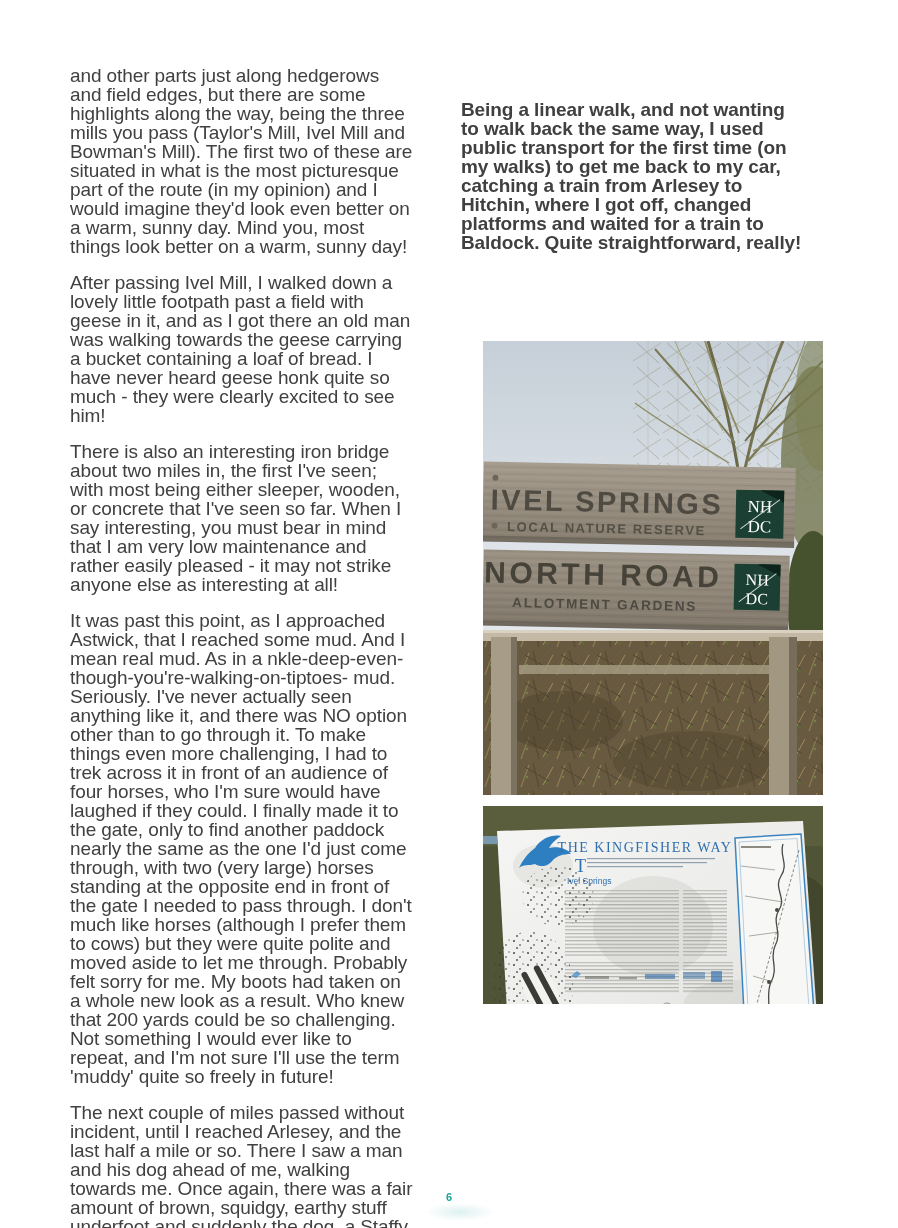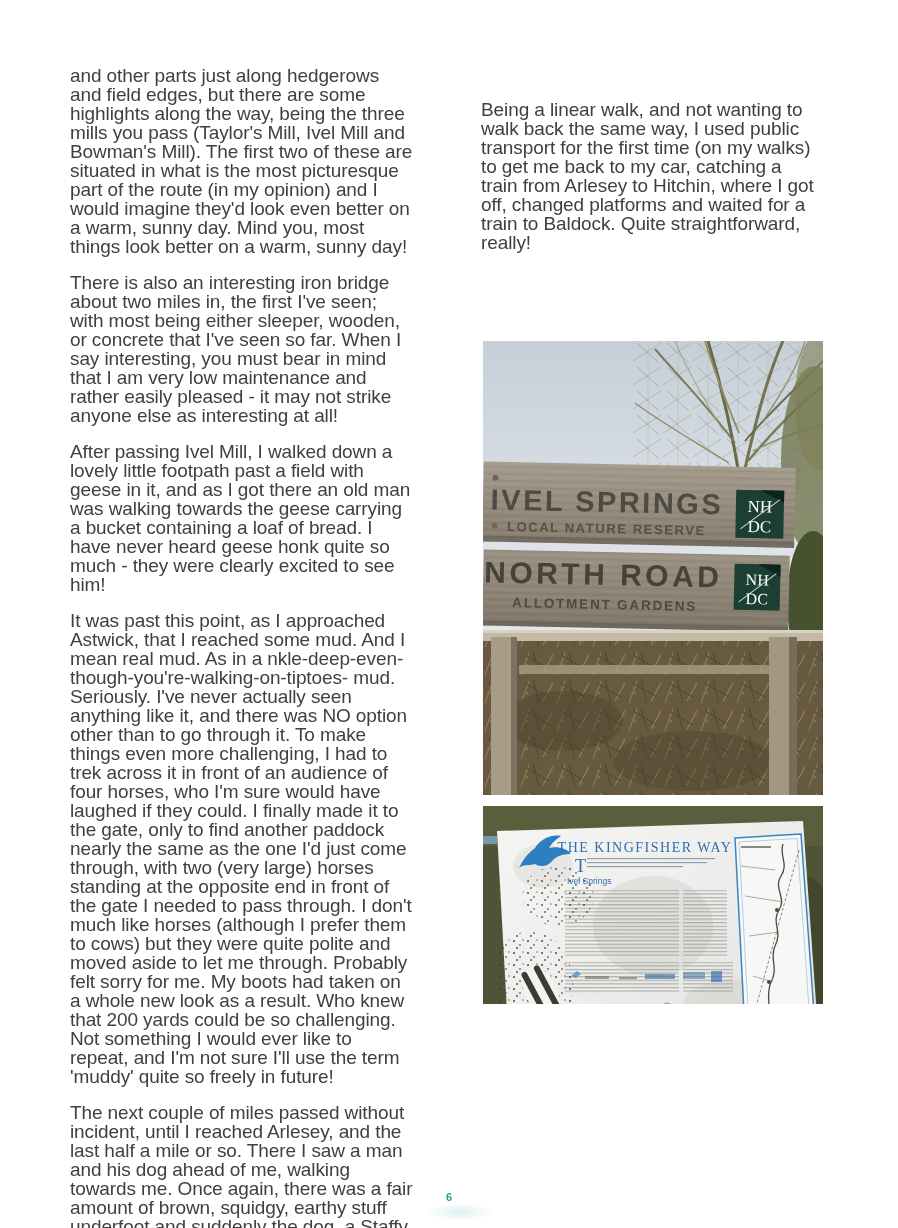--- a/index.html
+++ b/index.html
@@ -1,41 +1,41 @@
 <!DOCTYPE html>
 <html><head>
 <meta charset="utf-8">
 <style>
   html,body{margin:0;padding:0;background:#fff;}
   .page{position:relative;width:898px;height:1228px;background:#ffffff;overflow:hidden;
         font-family:"Liberation Sans",sans-serif;}
   .col{position:absolute;color:#404040;font-size:19px;line-height:19px;letter-spacing:-0.1px;}
   .col p{margin:0 0 17px 0;}
   .col-left{left:70px;top:66px;width:345px;}
-  .col-right{left:481px;top:100px;width:341px;}
+  .col-right{left:461px;top:100px;width:341px;font-weight:bold;}
   figure{margin:0;padding:0;position:absolute;overflow:hidden;}
   .photo-signs{left:483px;top:341px;width:340px;height:454px;}
   .photo-board{left:483px;top:806px;width:340px;height:198px;}
   .page-number{position:absolute;left:0;right:0;top:1191px;text-align:center;
     color:#1aa39a;font-size:11px;font-weight:bold;}
   .footer-smudge{position:absolute;left:425px;top:1203px;width:70px;height:18px;
     background:radial-gradient(ellipse at center,#9fd8d4 0%,rgba(255,255,255,0) 70%);
     opacity:.35;}
   svg text{font-family:"Liberation Sans",sans-serif;}
   svg .serif{font-family:"Liberation Serif",serif;}
 </style>
 </head>
 <body>
 
 <div class="page">
 
   <div class="col col-left">
     <p>and other parts just along hedgerows and field edges, but there are some highlights along the way, being the three mills you pass (Taylor's Mill, Ivel Mill and Bowman's Mill). The first two of these are situated in what is the most picturesque part of the route (in my opinion) and I would imagine they'd look even better on a warm, sunny day. Mind you, most things look better on a warm, sunny day!</p>
+    <p>After passing Ivel Mill, I walked down a lovely little footpath past a field with geese in it, and as I got there an old man was walking towards the geese carrying a bucket containing a loaf of bread. I have never heard geese honk quite so much - they were clearly excited to see him!</p>
     <p>There is also an interesting iron bridge about two miles in, the first I've seen; with most being either sleeper, wooden, or concrete that I've seen so far. When I say interesting, you must bear in mind that I am very low maintenance and rather easily pleased - it may not strike anyone else as interesting at all!</p>
-    <p>After passing Ivel Mill, I walked down a lovely little footpath past a field with geese in it, and as I got there an old man was walking towards the geese carrying a bucket containing a loaf of bread. I have never heard geese honk quite so much - they were clearly excited to see him!</p>
     <p>It was past this point, as I approached Astwick, that I reached some mud. And I mean real mud. As in a nkle-deep-even-though-you're-walking-on-tiptoes- mud. Seriously. I've never actually seen anything like it, and there was NO option other than to go through it. To make things even more challenging, I had to trek across it in front of an audience of four horses, who I'm sure would have laughed if they could. I finally made it to the gate, only to find another paddock nearly the same as the one I'd just come through, with two (very large) horses standing at the opposite end in front of the gate I needed to pass through. I don't much like horses (although I prefer them to cows) but they were quite polite and moved aside to let me through. Probably felt sorry for me. My boots had taken on a whole new look as a result. Who knew that 200 yards could be so challenging. Not something I would ever like to repeat, and I'm not sure I'll use the term 'muddy' quite so freely in future!</p>
     <p>The next couple of miles passed without incident, until I reached Arlesey, and the last half a mile or so. There I saw a man and his dog ahead of me, walking towards me. Once again, there was a fair amount of brown, squidgy, earthy stuff underfoot and suddenly the dog, a Staffy, started hurtling towards me at full pelt, and I had to do a body swerve to avoid it as it shot past me. It turned on its heel and came flying at me again, this time launching itself at my right side. I really had to brace my right arm against it to stop it knocking me over. The owner shouted its name and "No!!" and, as we passed each other I expected him to at least catch my eye and say "sorry about that" but no - nothing. He didn't even look at me, or even look like he acknowledged my existence! Either embarrassed, or utterly ignorant. I suspect both.</p>
   </div>
 
   <div class="col col-right">
     <p>Being a linear walk, and not wanting to walk back the same way, I used public transport for the first time (on my walks) to get me back to my car, catching a train from Arlesey to Hitchin, where I got off, changed platforms and waited for a train to Baldock. Quite straightforward, really!</p>
   </div>
 
   <figure class="photo-signs">
     <svg width="340" height="454" viewBox="0 0 340 454">

